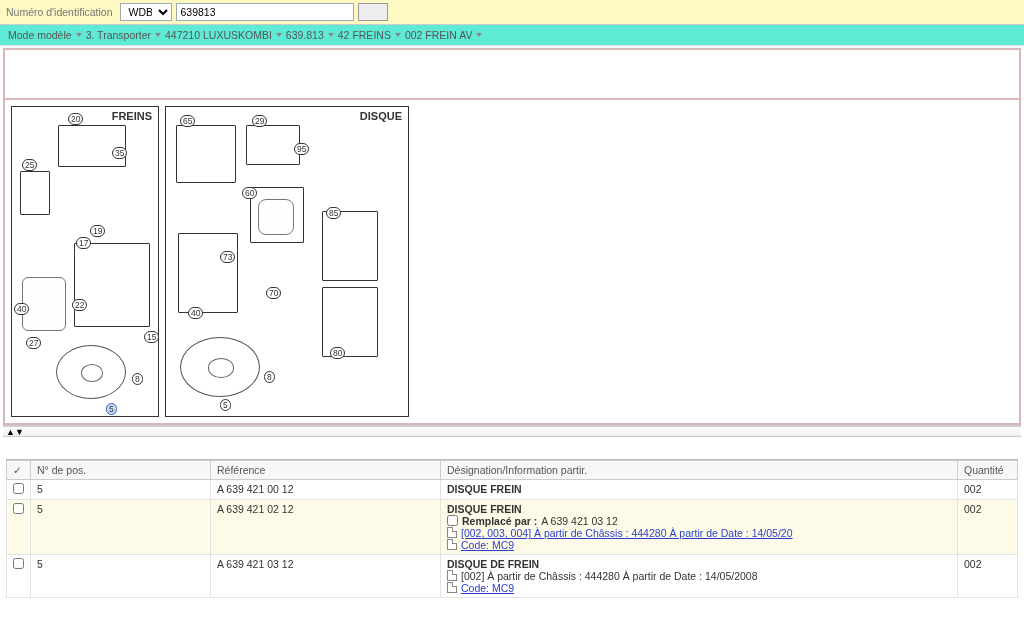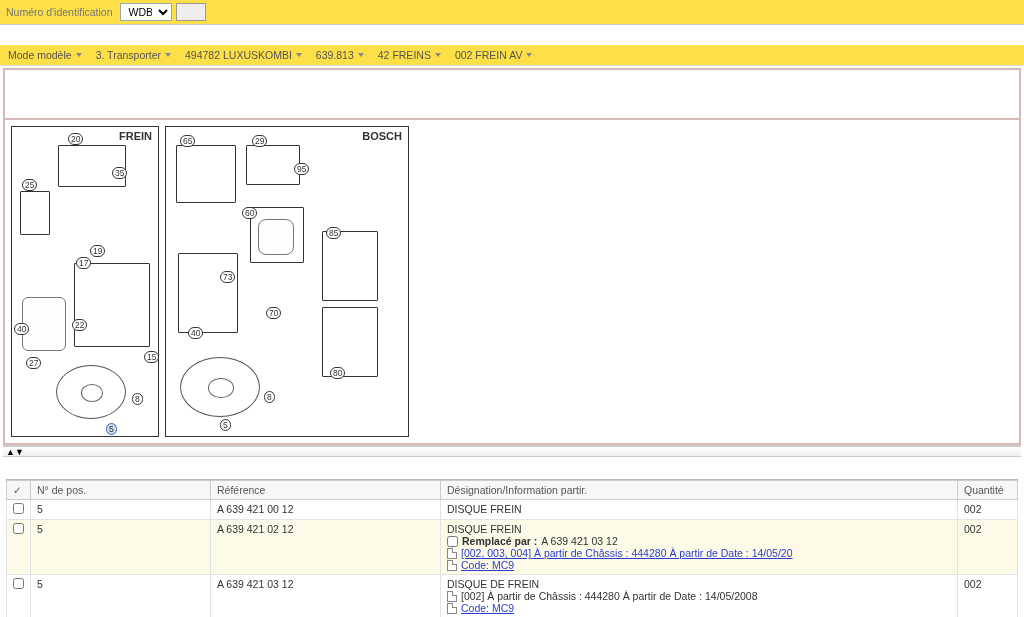--- a/index.html
+++ b/index.html
@@ -10,21 +10,21 @@
     width: 1024px;
     height: 617px;
     overflow: hidden;
     color: #333;
   }
   
   .ident-bar {
     display: flex;
     align-items: center;
     padding: 3px 6px;
-    background: #fde047;
+    background: #fef9c3;
     border-bottom: 1px solid #ccc;
     gap: 4px;
   }
   .ident-bar .label { color: #777; margin-right: 4px; }
   .select-small, .input-small {
     height: 18px;
     border: 1px solid #9aa;
     background: #fff;
     font-size: 10.5px;
     padding: 0 3px;
@@ -33,24 +33,23 @@
   .input-small { width: 178px; }
   .btn-go {
     width: 30px; height: 18px;
     border: 1px solid #999; background: #eee;
   }
   
   .crumb-bar {
     display: flex;
     align-items: center;
     padding: 4px 8px;
-    gap: 14px;
-    background: #fde047;
+    gap: 4px;
+    background: #5eead4;
     border-bottom: 1px solid #ddd;
-    margin-top: 20px;
   }
   .crumb {
     display: flex; align-items: center;
     color: #555; cursor: pointer;
   }
   .crumb .caret {
     margin-left: 4px;
     width: 0; height: 0;
     border-left: 3px solid transparent;
     border-right: 3px solid transparent;
@@ -145,22 +144,22 @@
     padding: 3px 6px;
     border: 1px solid #ccc;
     background: #f7f7f7;
   }
   table.parts td {
     padding: 3px 6px;
     border: 1px solid #e3e3e3;
     vertical-align: top;
   }
   tr.highlight td { background: #fdfbe7; }
-  .desig-title { font-weight: normal; }
-  .desig-line { display: flex; align-items: flex-end; gap: 4px; }
+  .desig-title { font-weight: bold; }
+  .desig-line { display: flex; align-items: flex-start; gap: 4px; }
   .page-icon {
     display: inline-block;
     width: 10px; height: 11px;
     border: 1px solid #888;
     position: relative;
     background: #fff;
   }
   .page-icon::after {
     content: "";
     position: absolute;
@@ -179,34 +178,35 @@
   th.col-qty { width: 60px; }
 </style>
 </head>
 <body>
 
 <div class="ident-bar">
   <span class="label">Numéro d'identification</span>
   <select class="select-small">
     <option>WDB</option>
   </select>
+  <input class="input-small" value="639813" style="">
   <button class="btn-go"></button>
 </div>
 
 <div class="crumb-bar">
   <div class="crumb">
       <span>Mode modèle</span>
       <span class="caret"></span>
     </div>
   <div class="crumb">
       <span>3. Transporter</span>
       <span class="caret"></span>
     </div>
   <div class="crumb">
-      <span>494782 LUXUSKOMBI</span>
+      <span>447210 LUXUSKOMBI</span>
       <span class="caret"></span>
     </div>
   <div class="crumb">
       <span>639.813</span>
       <span class="caret"></span>
     </div>
   <div class="crumb">
       <span>42 FREINS</span>
       <span class="caret"></span>
     </div>
@@ -214,21 +214,21 @@
       <span>002 FREIN AV</span>
       <span class="caret"></span>
     </div>
 </div>
 
 <div class="diagram-wrap">
   <div class="diagram-blank"></div>
   <div class="diagram-body">
 
     <div class="diagram-panel panel-a">
-      <div class="panel-title">FREIN</div>
+      <div class="panel-title">FREINS</div>
 
       <div class="part-box" style="top:18px;left:46px;width:68px;height:42px"></div>
       <div class="part-box" style="top:64px;left:8px;width:30px;height:44px"></div>
       <div class="part-box" style="top:136px;left:62px;width:76px;height:84px"></div>
       <div class="sketch" style="top:170px;left:10px;width:44px;height:54px"></div>
       <div class="disc" style="top:238px;left:44px;width:70px;height:54px"></div>
 
       <span class="callout" style="top:6px;left:56px">20</span>
       <span class="callout" style="top:40px;left:100px">35</span>
       <span class="callout" style="top:52px;left:10px">25</span>
@@ -236,21 +236,21 @@
       <span class="callout" style="top:130px;left:64px">17</span>
       <span class="callout" style="top:192px;left:60px">22</span>
       <span class="callout" style="top:196px;left:2px">40</span>
       <span class="callout" style="top:230px;left:14px">27</span>
       <span class="callout" style="top:224px;left:132px">15</span>
       <span class="callout" style="top:266px;left:120px">8</span>
       <span class="callout" style="top:296px;left:94px;background:#cde;border-color:#36c">5</span>
     </div>
 
     <div class="diagram-panel panel-b">
-      <div class="panel-title">BOSCH</div>
+      <div class="panel-title">DISQUE</div>
       <div class="part-box" style="top:18px;left:10px;width:60px;height:58px"></div>
       <div class="part-box" style="top:18px;left:80px;width:54px;height:40px"></div>
       <div class="part-box" style="top:80px;left:84px;width:54px;height:56px"></div>
       <div class="part-box" style="top:126px;left:12px;width:60px;height:80px"></div>
       <div class="part-box" style="top:104px;left:156px;width:56px;height:70px"></div>
       <div class="part-box" style="top:180px;left:156px;width:56px;height:70px"></div>
       <div class="sketch" style="top:92px;left:92px;width:36px;height:36px;border-radius:8px"></div>
       <div class="disc" style="top:230px;left:14px;width:80px;height:60px"></div>
 
       <span class="callout" style="top:8px;left:14px">65</span>

